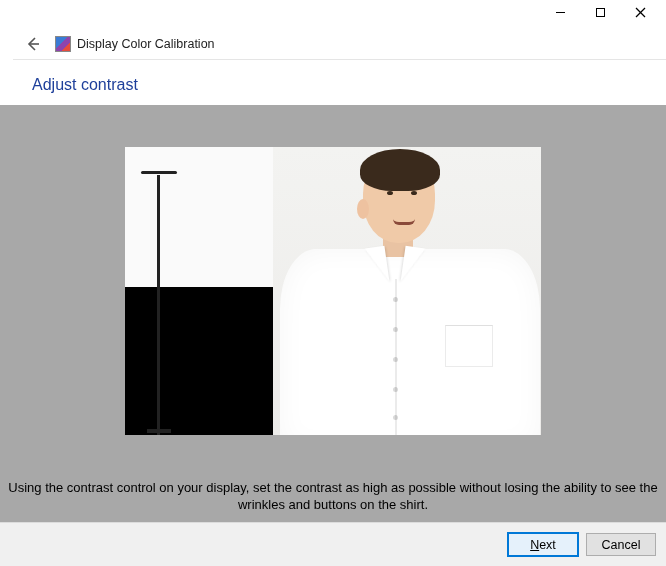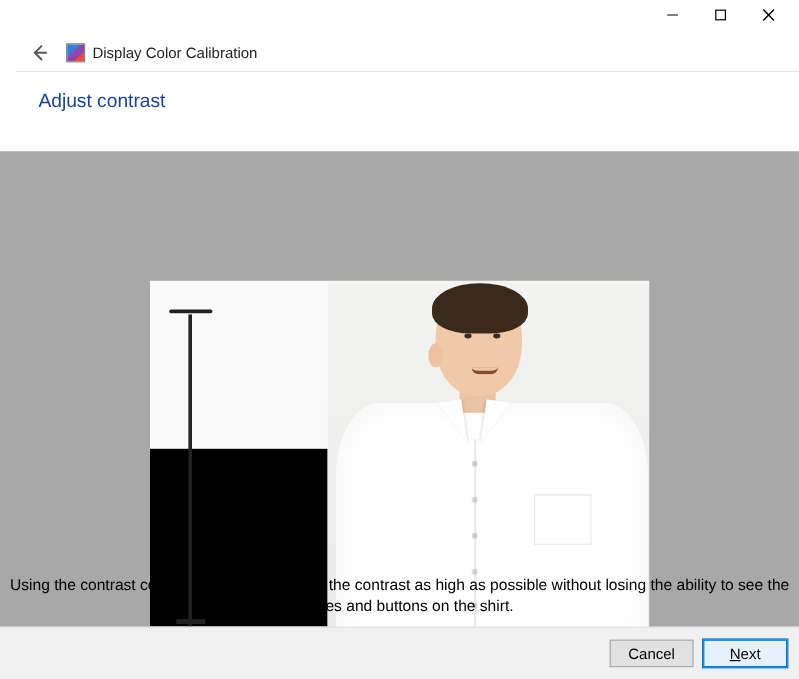--- a/index.html
+++ b/index.html
@@ -62,35 +62,35 @@
     background: linear-gradient(135deg,#3a7bd5 0 40%, #8e44ad 40% 70%, #e74c3c 70% 100%);
     border: 1px solid #888;
   }
   .window-title {
     font-size: 12.5px;
     color: #222;
   }
 
   
   .page-heading {
-    padding: 16px 0 32px 32px;
+    padding: 16px 0 11px 32px;
     color: #1e3f9a;
     font-size: 16px;
     font-weight: 400;
   }
 
   
   .preview-area {
     flex: 1 1 auto;
     background: #a8a8a8;
     position: relative;
     display: flex;
     flex-direction: column;
     align-items: center;
-    justify-content: flex-end;
+    justify-content: flex-start;
     padding-top: 42px;
   }
   .sample-image {
     width: 416px;
     height: 288px;
     background: #fff;
     position: relative;
     overflow: hidden;
   }
   
@@ -319,15 +319,15 @@
     <div class="eye1"></div>
     <div class="eye2"></div>
     <div class="mouth"></div>
     <div class="collar-left"></div>
     <div class="collar-right"></div>
   </div>
   <div class="instruction">Using the contrast control on your display, set the contrast as high as possible without losing the ability to see the wrinkles and buttons on the shirt.</div>
 </div>
 
 <div class="footer">
+  <button class="btn primary"><span class="mnemonic">N</span>ext</button>
   <button class="btn">Cancel</button>
-  <button class="btn primary"><span class="mnemonic">N</span>ext</button>
 </div>
 
 </body></html>

